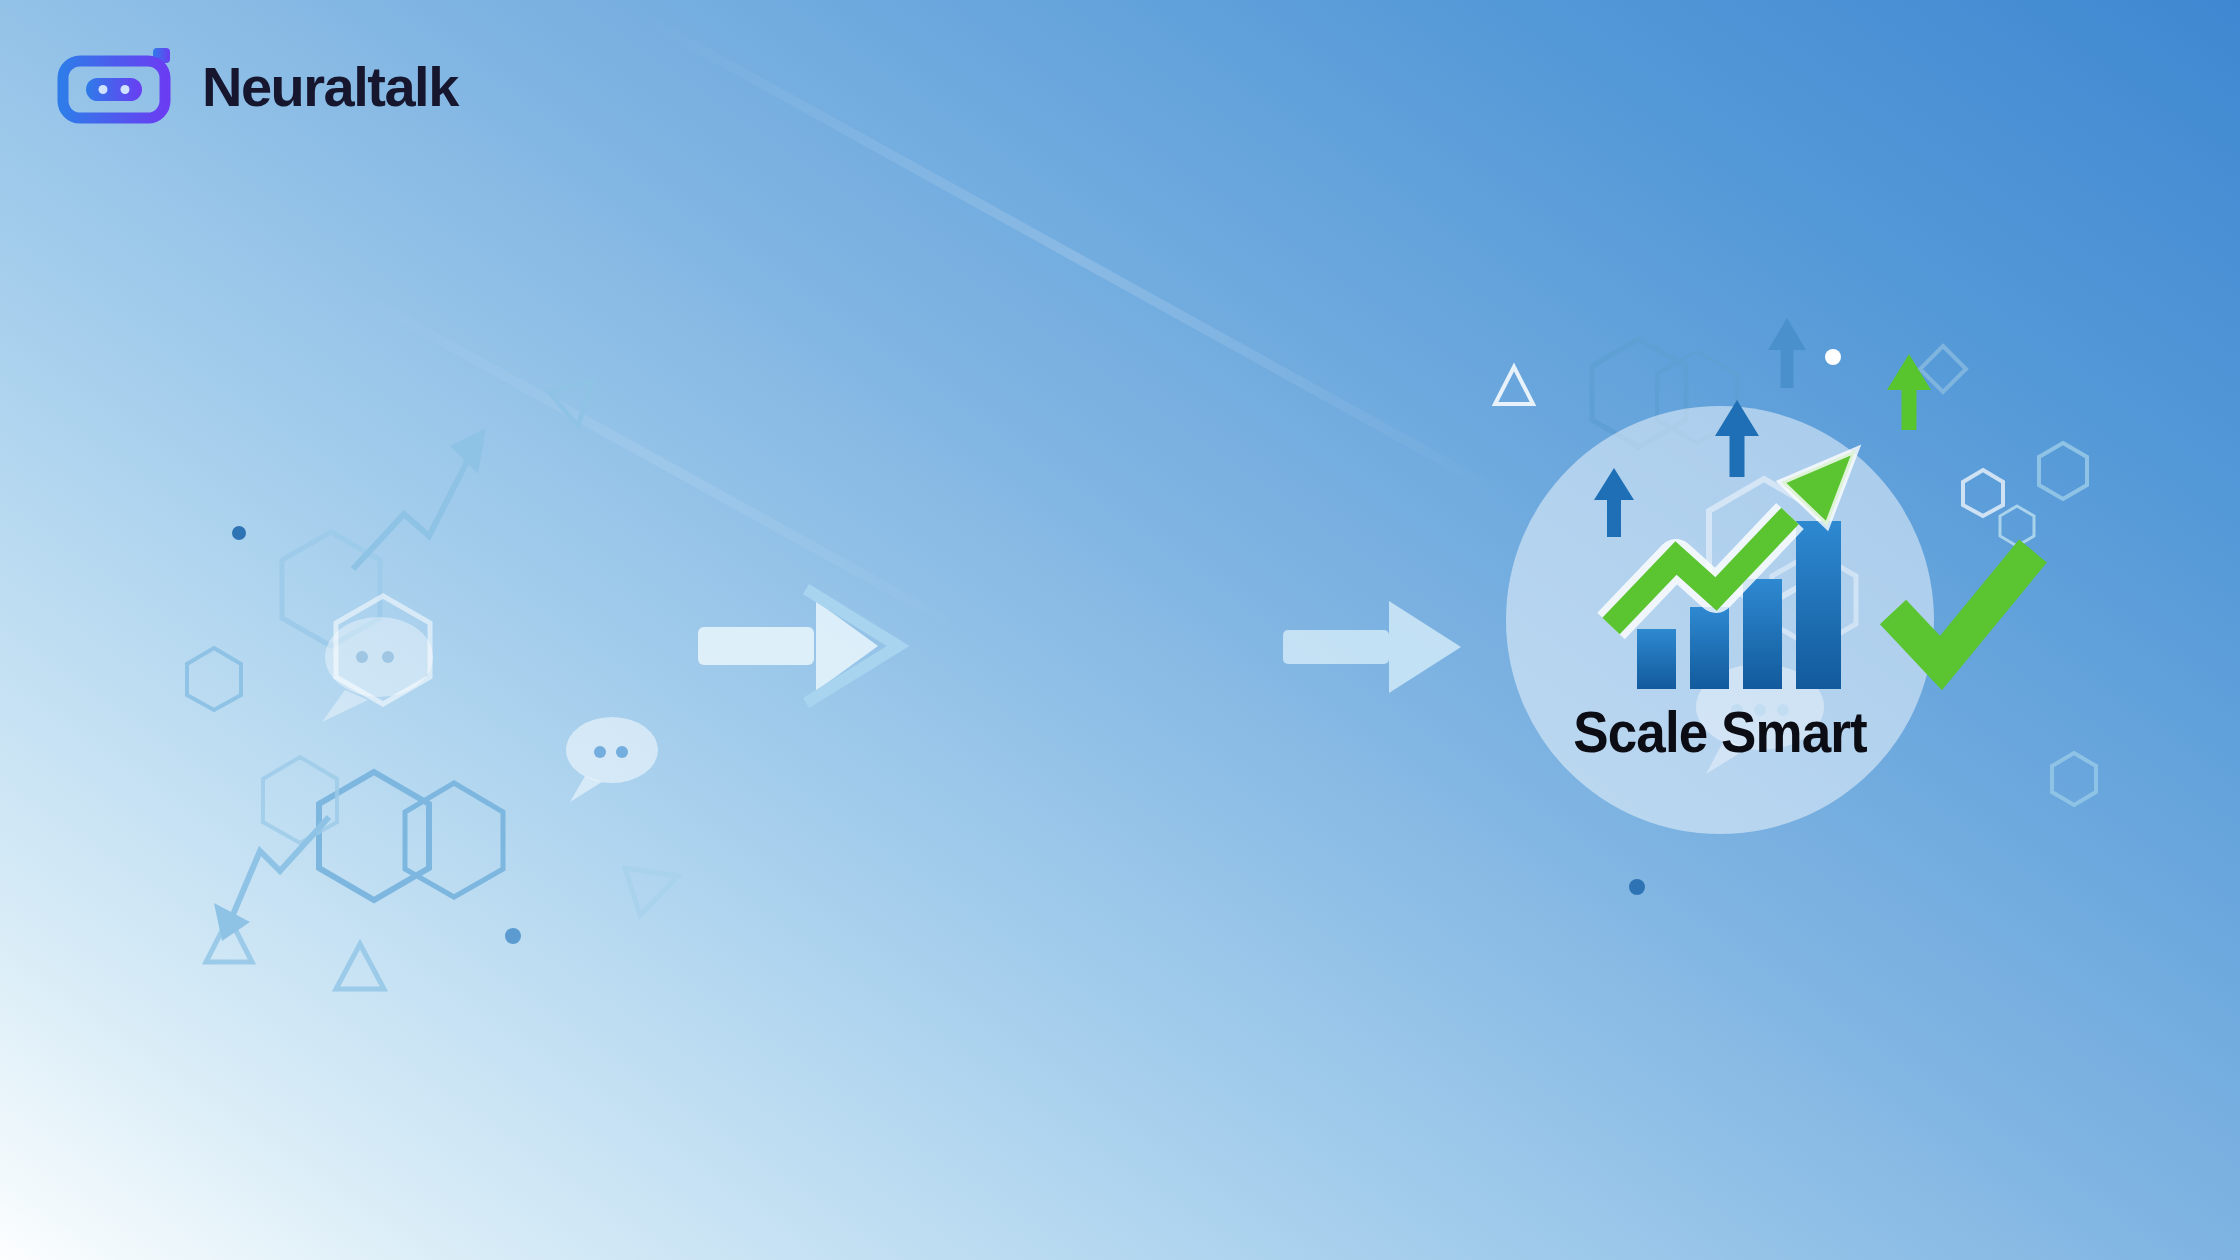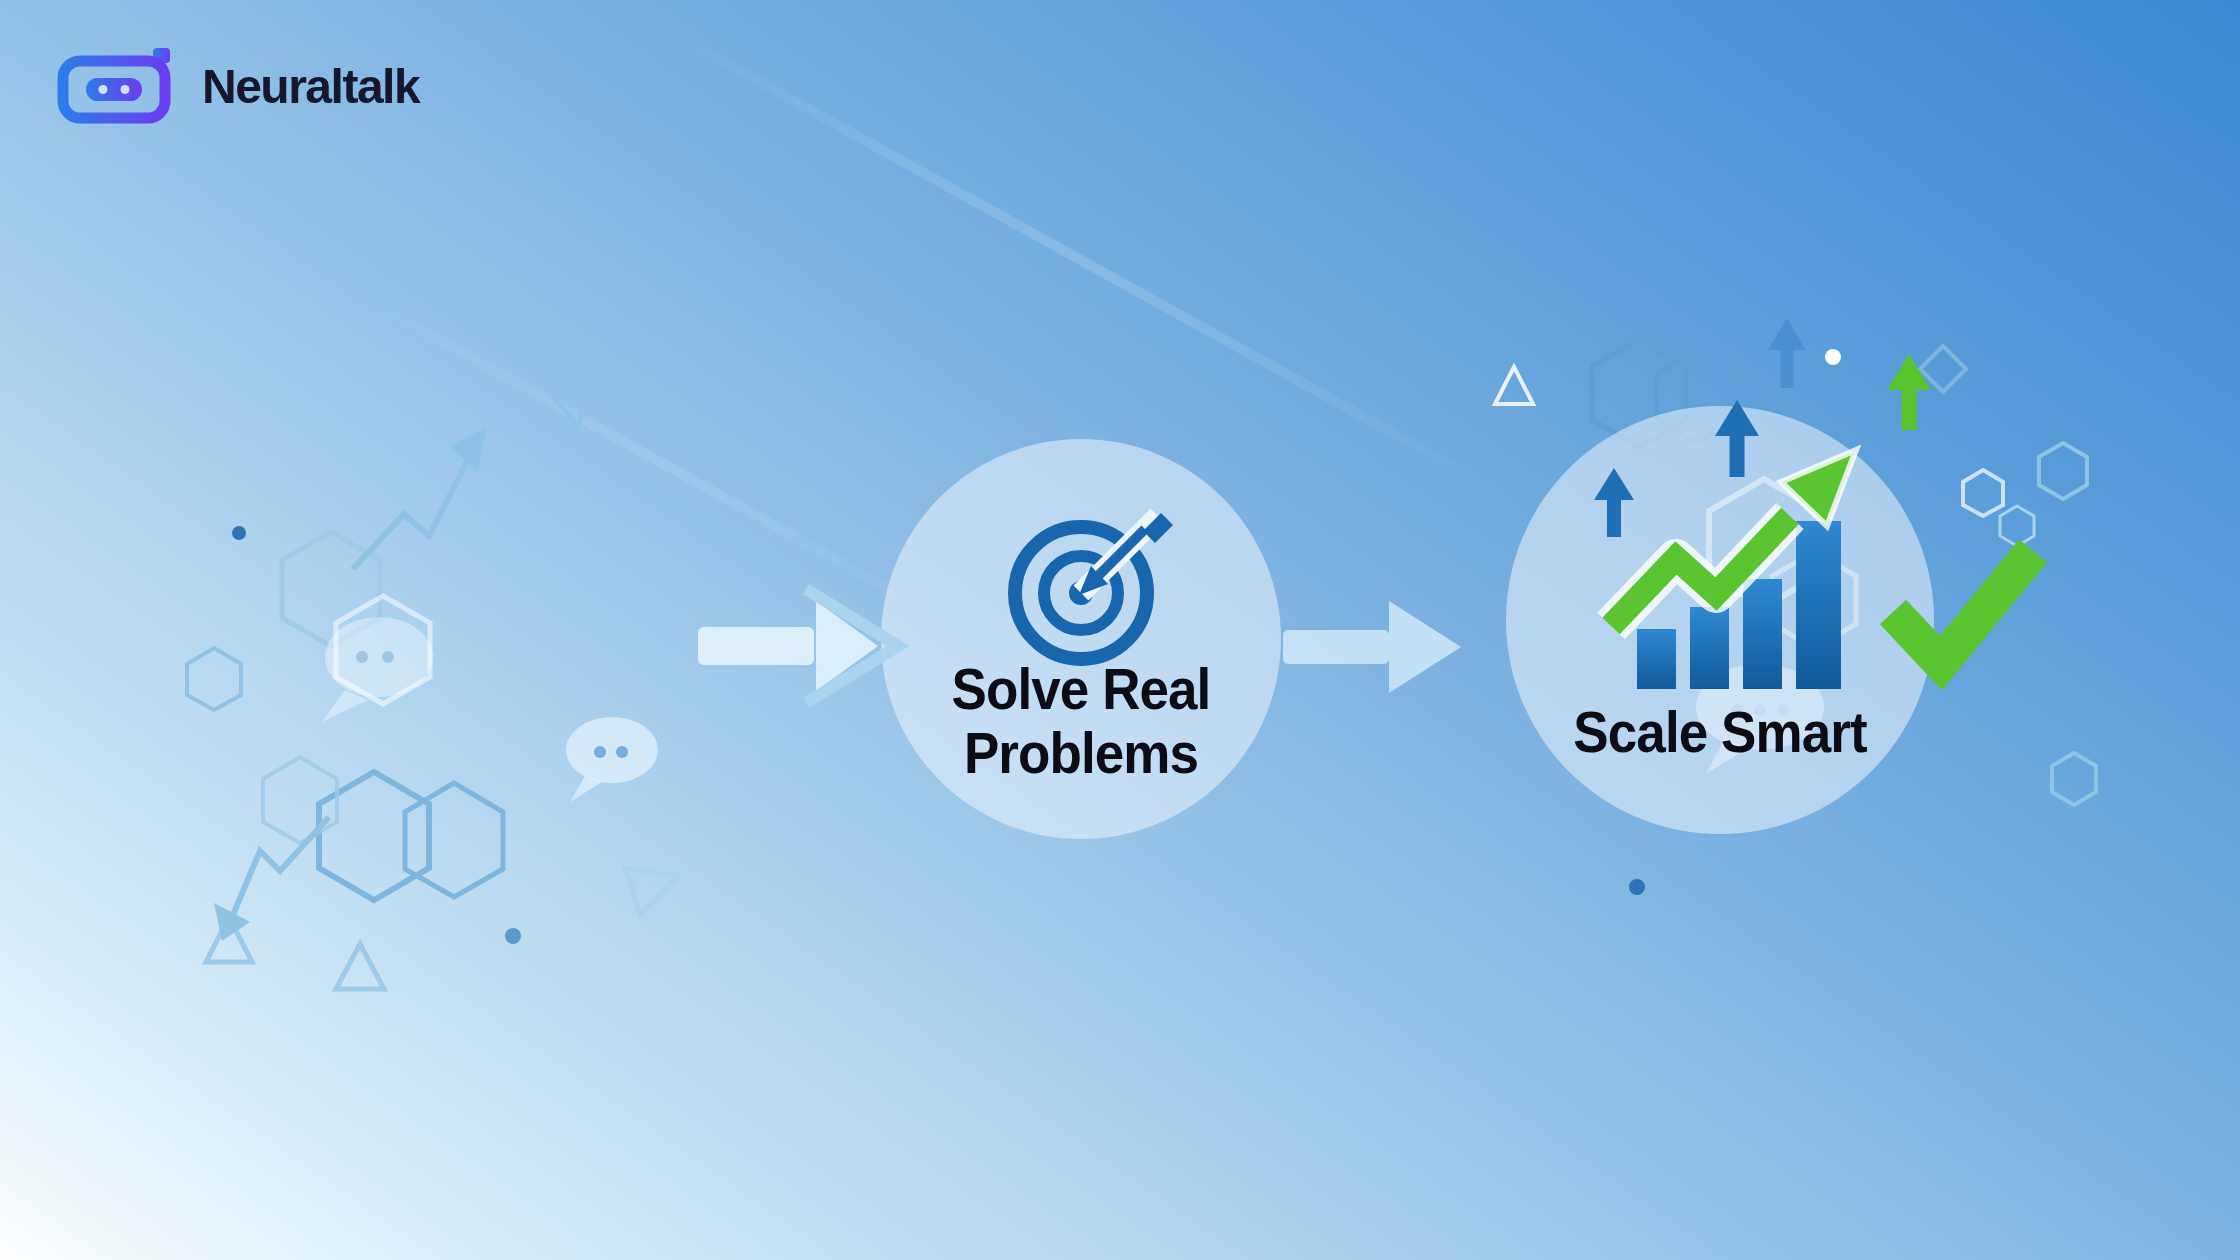--- a/index.html
+++ b/index.html
@@ -19,21 +19,21 @@
   #circle-3{left:1506px;top:406px;width:428px;height:428px;}
   .step-icon{position:absolute;left:50%;transform:translateX(-50%);}
   #check-icon{top:86px;}
   #target-icon{top:52px;left:112px;transform:none;}
   .step-label{position:absolute;left:50%;transform:translateX(-50%) scaleX(0.93);width:380px;text-align:center;
     font-weight:700;font-size:57px;line-height:1.12;color:#0c0c14;letter-spacing:-1px;}
   #label-1{top:272px;}
   #label-2{top:219px;width:330px;}
   #label-3{top:295px;}
   .logo{position:absolute;left:56px;top:46px;display:flex;align-items:center;gap:26px;z-index:4;}
-  .logo-text{font-size:48px;font-weight:700;color:#16162e;letter-spacing:-1.5px;}
+  .logo-text{font-size:56px;font-weight:700;color:#16162e;letter-spacing:-1.5px;}
 </style>
 </head>
 <body>
 
 <div class="slide">
 
   <div class="streak" id="streak1"></div>
   <div class="streak" id="streak2"></div>
 
   <svg id="deco" class="layer" width="2240" height="1260" viewBox="0 0 2240 1260">
@@ -96,32 +96,20 @@
     <g>
       <ellipse cx="1760" cy="707" rx="64" ry="43" fill="rgba(255,255,255,0.42)"></ellipse>
       <path d="M1724 740 L1706 774 L1748 748 Z" fill="rgba(255,255,255,0.42)"></path>
       <circle cx="1737" cy="710" r="6" fill="#8fc0e5"></circle>
       <circle cx="1760" cy="710" r="6" fill="#8fc0e5"></circle>
       <circle cx="1783" cy="710" r="6" fill="#8fc0e5"></circle>
     </g>
   </svg>
 
 
-  <div class="circle" id="circle-2">
-    <svg class="step-icon" id="target-icon" width="190" height="190" viewBox="0 0 190 190">
-      <circle cx="88" cy="102" r="66" fill="none" stroke="#1766ae" stroke-width="14"></circle>
-      <circle cx="88" cy="102" r="37" fill="none" stroke="#1766ae" stroke-width="12"></circle>
-      <circle cx="88" cy="102" r="12" fill="#1766ae"></circle>
-      <line x1="88" y1="102" x2="165" y2="25" stroke="#eef6fc" stroke-width="21"></line>
-      <line x1="100" y1="90" x2="152" y2="38" stroke="#1766ae" stroke-width="10"></line>
-      <polygon points="86,104 115,93 98,75" fill="#1766ae"></polygon>
-      <polygon points="150,40 168,22 180,34 162,52" fill="#1766ae"></polygon>
-    </svg>
-    <div class="step-label" id="label-2">Solve Real Problems</div>
-  </div>
 
   <div class="circle" id="circle-3">
     <div class="step-label" id="label-3">Scale Smart</div>
   </div>
 
   <svg id="fg" class="layer" width="2240" height="1260" viewBox="0 0 2240 1260">
     <defs>
       <linearGradient id="barGrad" x1="0" y1="0" x2="0" y2="1">
         <stop offset="0" stop-color="#2e89d1"></stop>
         <stop offset="1" stop-color="#125a9c"></stop>

